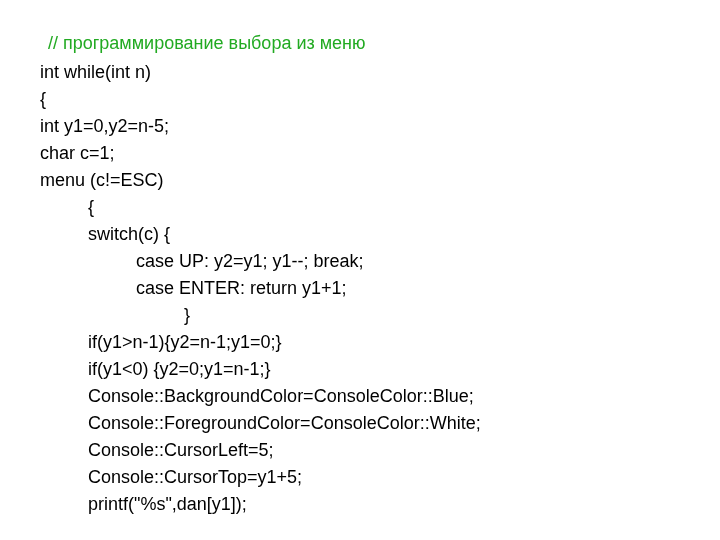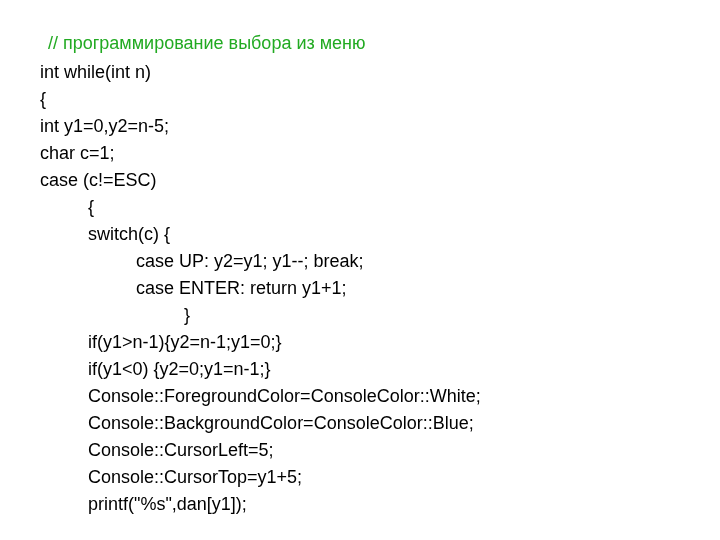--- a/index.html
+++ b/index.html
@@ -40,26 +40,26 @@
 </head>
 <body>
 
 <div class="title">// программирование выбора из меню</div>
 
 <div class="code-block">
   <div class="code-line">int while(int n)</div>
   <div class="code-line">{</div>
   <div class="code-line">int y1=0,y2=n-5;</div>
   <div class="code-line">char c=1;</div>
-  <div class="code-line">case (c!=ESC)</div>
+  <div class="code-line">menu (c!=ESC)</div>
   <div class="code-line indent-1">{</div>
   <div class="code-line indent-1">switch(c) {</div>
   <div class="code-line indent-2">case UP: y2=y1; y1--; break;</div>
   <div class="code-line indent-2">case ENTER: return y1+1;</div>
   <div class="code-line indent-3">}</div>
   <div class="code-line indent-1">if(y1&gt;n-1){y2=n-1;y1=0;}</div>
   <div class="code-line indent-1">if(y1&lt;0) {y2=0;y1=n-1;}</div>
+  <div class="code-line indent-1">Console::BackgroundColor=ConsoleColor::Blue;</div>
   <div class="code-line indent-1">Console::ForegroundColor=ConsoleColor::White;</div>
-  <div class="code-line indent-1">Console::BackgroundColor=ConsoleColor::Blue;</div>
   <div class="code-line indent-1">Console::CursorLeft=5;</div>
   <div class="code-line indent-1">Console::CursorTop=y1+5;</div>
   <div class="code-line indent-1">printf("%s",dan[y1]);</div>
 </div>
 
 </body></html>

